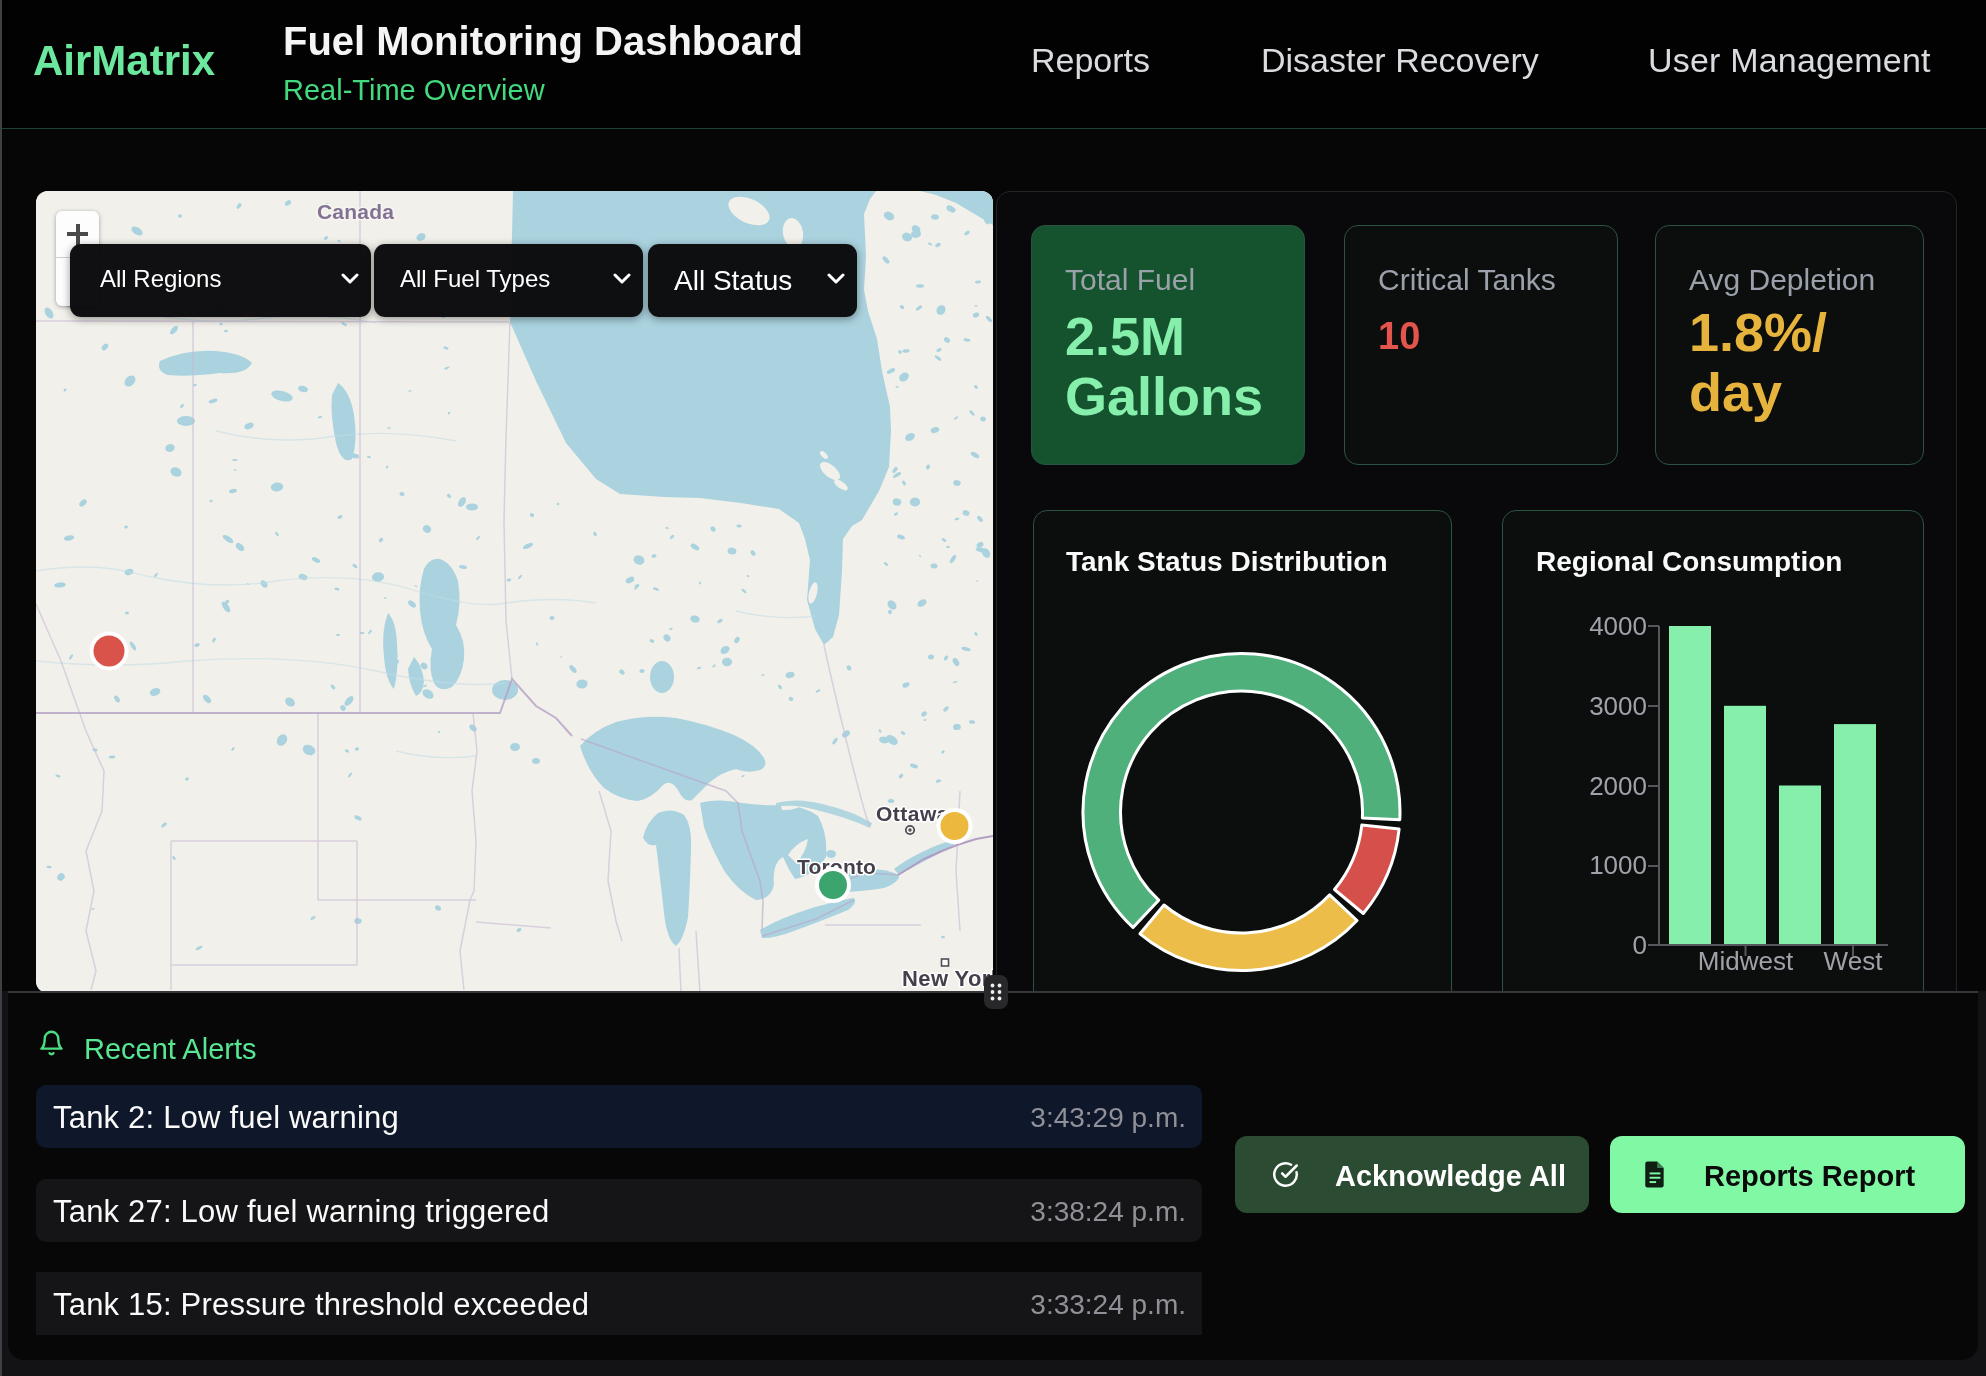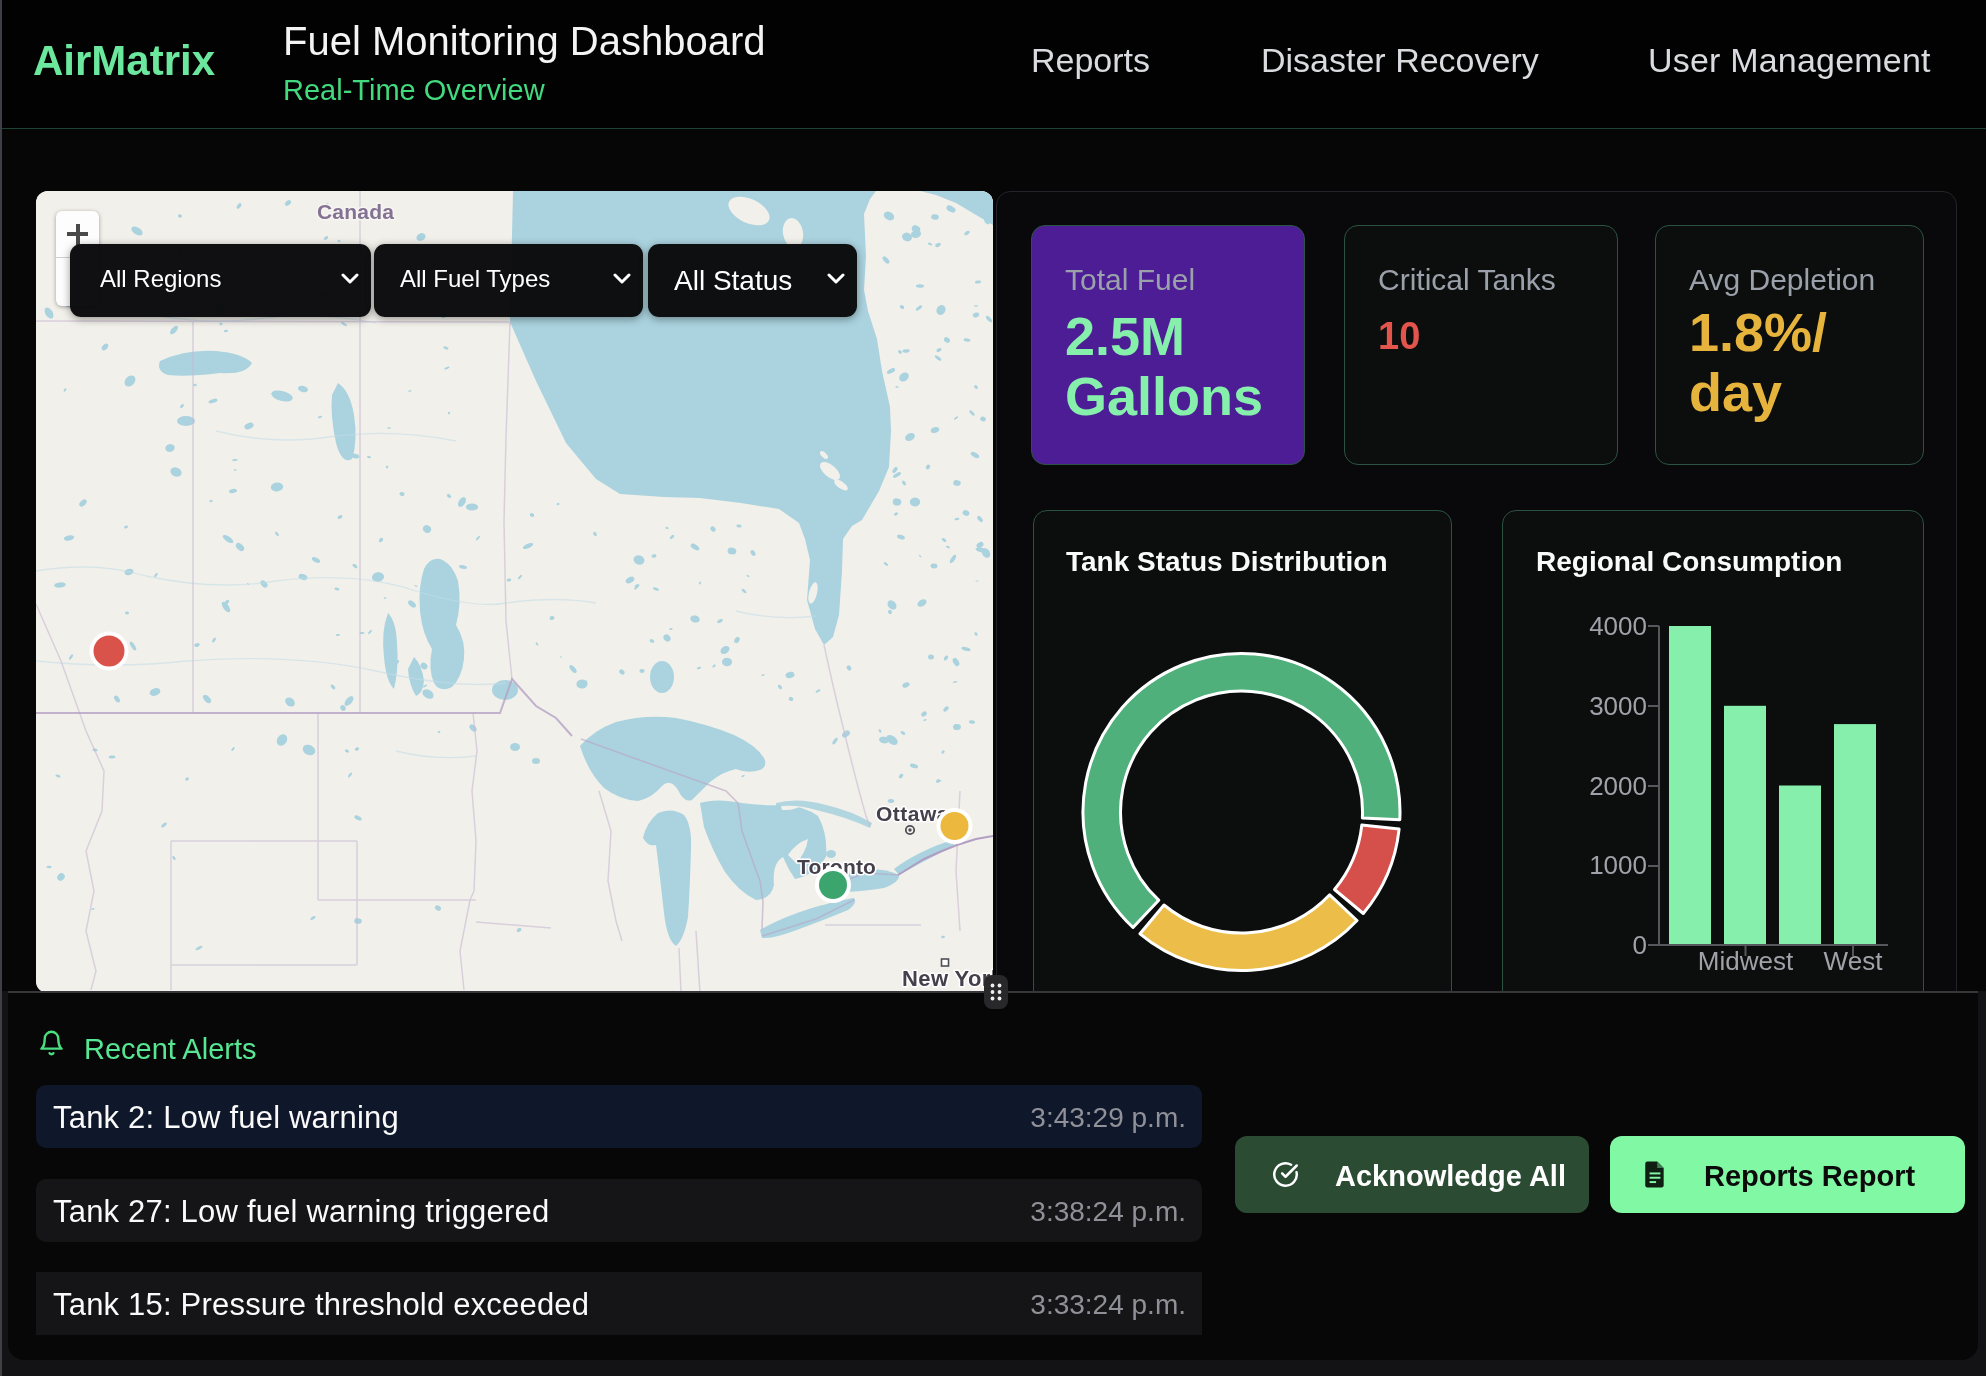--- a/index.html
+++ b/index.html
@@ -3,21 +3,21 @@
 * { margin:0; padding:0; box-sizing:border-box; }
 html,body { width:1986px; height:1376px; background:#060606; overflow:hidden;
   font-family:"Liberation Sans",sans-serif; position:relative; }
 .abs { position:absolute; }
 </style></head>
 <body>
 <div class="abs" style="left:0;top:0;width:2px;height:1376px;background:#3f3f46;z-index:50"></div>
 
 <div class="abs" style="left:0;top:0;width:1986px;height:129px;background:#020203;border-bottom:1px solid #1d4334;z-index:10">
   <div class="abs" style="left:33px;top:37px;font-size:42px;font-weight:bold;color:#6be79e">AirMatrix</div>
-  <div class="abs" style="left:283px;top:19px;font-size:40px;font-weight:normal;color:#f4f4f5">Fuel Monitoring Dashboard</div>
+  <div class="abs" style="left:283px;top:19px;font-size:40px;font-weight:bold;color:#f4f4f5">Fuel Monitoring Dashboard</div>
   <div class="abs" style="left:283px;top:74px;font-size:29px;color:#43d97e">Real-Time Overview</div>
   <div class="abs" style="left:1031px;top:41px;font-size:34px;color:#d9dbdf">Reports</div>
   <div class="abs" style="left:1261px;top:41px;font-size:34px;color:#d9dbdf">Disaster Recovery</div>
   <div class="abs" style="left:1648px;top:41px;font-size:34px;color:#d9dbdf;letter-spacing:0.2px">User Management</div>
 </div>
 
 <div class="abs" style="left:36px;top:191px;width:957px;height:802px;border-radius:12px;overflow:hidden;background:#f2f0ea">
 <svg width="957" height="802" viewBox="0 0 957 802">
 <rect width="957" height="802" fill="#f2f0ea"></rect>
 <g fill="#aad3df">
@@ -409,21 +409,21 @@
 </div>
 <div class="abs" style="left:648px;top:244px;width:209px;height:73px;background:rgba(8,8,10,0.97);border-radius:11px;z-index:6;color:#fff;box-shadow:0 2px 8px rgba(0,0,0,.4)">
   <span class="abs" style="left:26px;top:21px;font-size:28px">All Status</span>
   <svg class="abs" style="right:12px;top:29px" width="18" height="12" viewBox="0 0 18 12">
       <path d="M2 2l7 7 7-7" fill="none" stroke="#fff" stroke-width="3" stroke-linecap="round" stroke-linejoin="round"></path>
     </svg>
 </div>
 
 <div class="abs" style="left:996px;top:191px;width:961px;height:1169px;background:#09090b;border:1px solid #232329;border-radius:14px"></div>
 
-<div class="abs" style="left:1031px;top:225px;width:274px;height:240px;background:#4c1d95;border:1px solid #2b5342;border-radius:14px">
+<div class="abs" style="left:1031px;top:225px;width:274px;height:240px;background:#14532d;border:1px solid #2b5342;border-radius:14px">
   <div class="abs" style="left:33px;top:37px;font-size:30px;color:#9ba1aa">Total Fuel</div>
   <div class="abs" style="left:33px;top:80px;font-size:54px;line-height:60px;font-weight:bold;color:#86efac">2.5M Gallons</div>
 </div>
 <div class="abs" style="left:1344px;top:225px;width:274px;height:240px;background:#0c0e0d;border:1px solid #2b5342;border-radius:14px">
   <div class="abs" style="left:33px;top:37px;font-size:30px;color:#9ba1aa">Critical Tanks</div>
   <div class="abs" style="left:33px;top:80px;font-size:38px;line-height:60px;font-weight:bold;color:#e2544c">10</div>
 </div>
 <div class="abs" style="left:1655px;top:225px;width:269px;height:240px;background:#0c0e0d;border:1px solid #2b5342;border-radius:14px">
   <div class="abs" style="left:33px;top:37px;font-size:30px;color:#9ba1aa">Avg Depletion</div>
   <div class="abs" style="left:33px;top:76px;font-size:54px;line-height:60px;font-weight:bold;color:#e6b33c">1.8%/ day</div>

